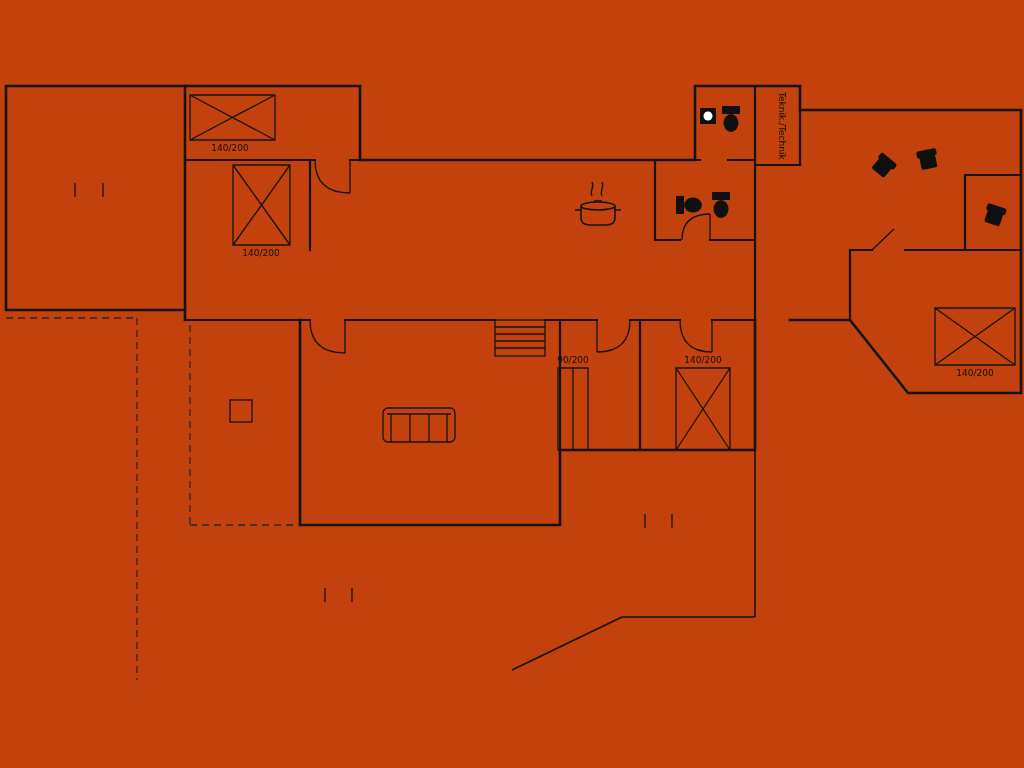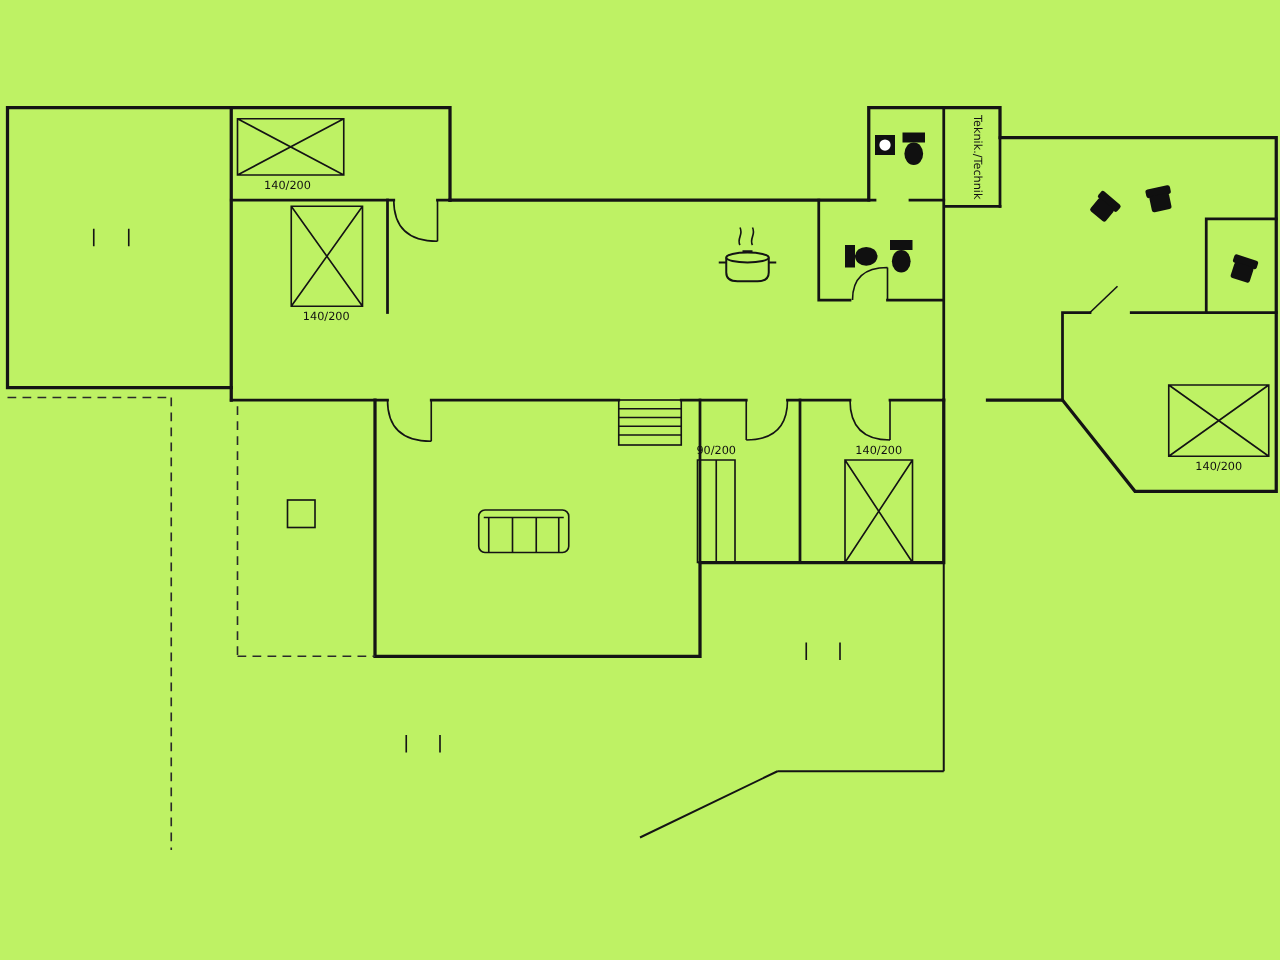--- a/index.html
+++ b/index.html
@@ -1,16 +1,16 @@
 <!DOCTYPE html>
 <html><head>
 <meta charset="utf-8">
 <style>
   html,body{margin:0;padding:0;background:#ffffff;}
-  #stage{position:relative;width:1024px;height:768px;background:#bef264;overflow:hidden;
+  #stage{position:relative;width:1024px;height:768px;background:#c2410c;overflow:hidden;
          font-family:"DejaVu Sans", sans-serif;}
   svg{position:absolute;left:0;top:0;}
   .wall{stroke:#141414;stroke-width:2.6;fill:none;stroke-linecap:square;}
   .iwall{stroke:#141414;stroke-width:2.2;fill:none;stroke-linecap:square;}
   .thin{stroke:#141414;stroke-width:1.3;fill:none;}
   .med{stroke:#141414;stroke-width:1.6;fill:none;}
   .dash{stroke:#2a2a2a;stroke-width:1.3;fill:none;stroke-dasharray:7 5;}
   .blk{fill:#101010;stroke:none;}
   .lbl{font-size:9px;fill:#111;}
 </style>

